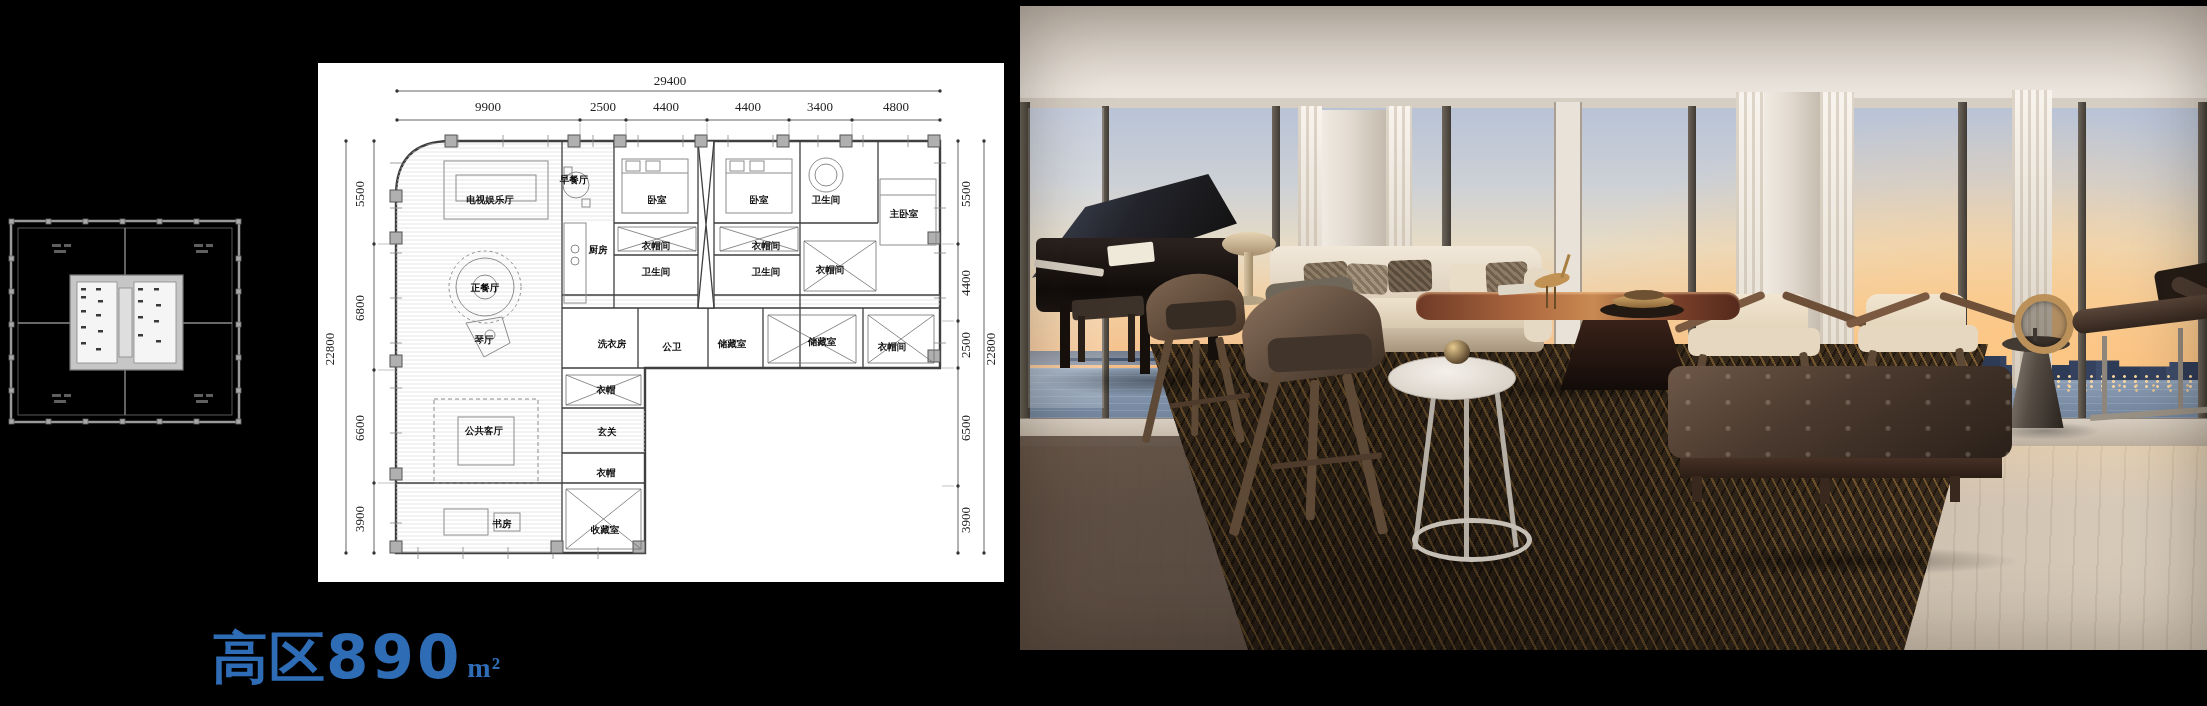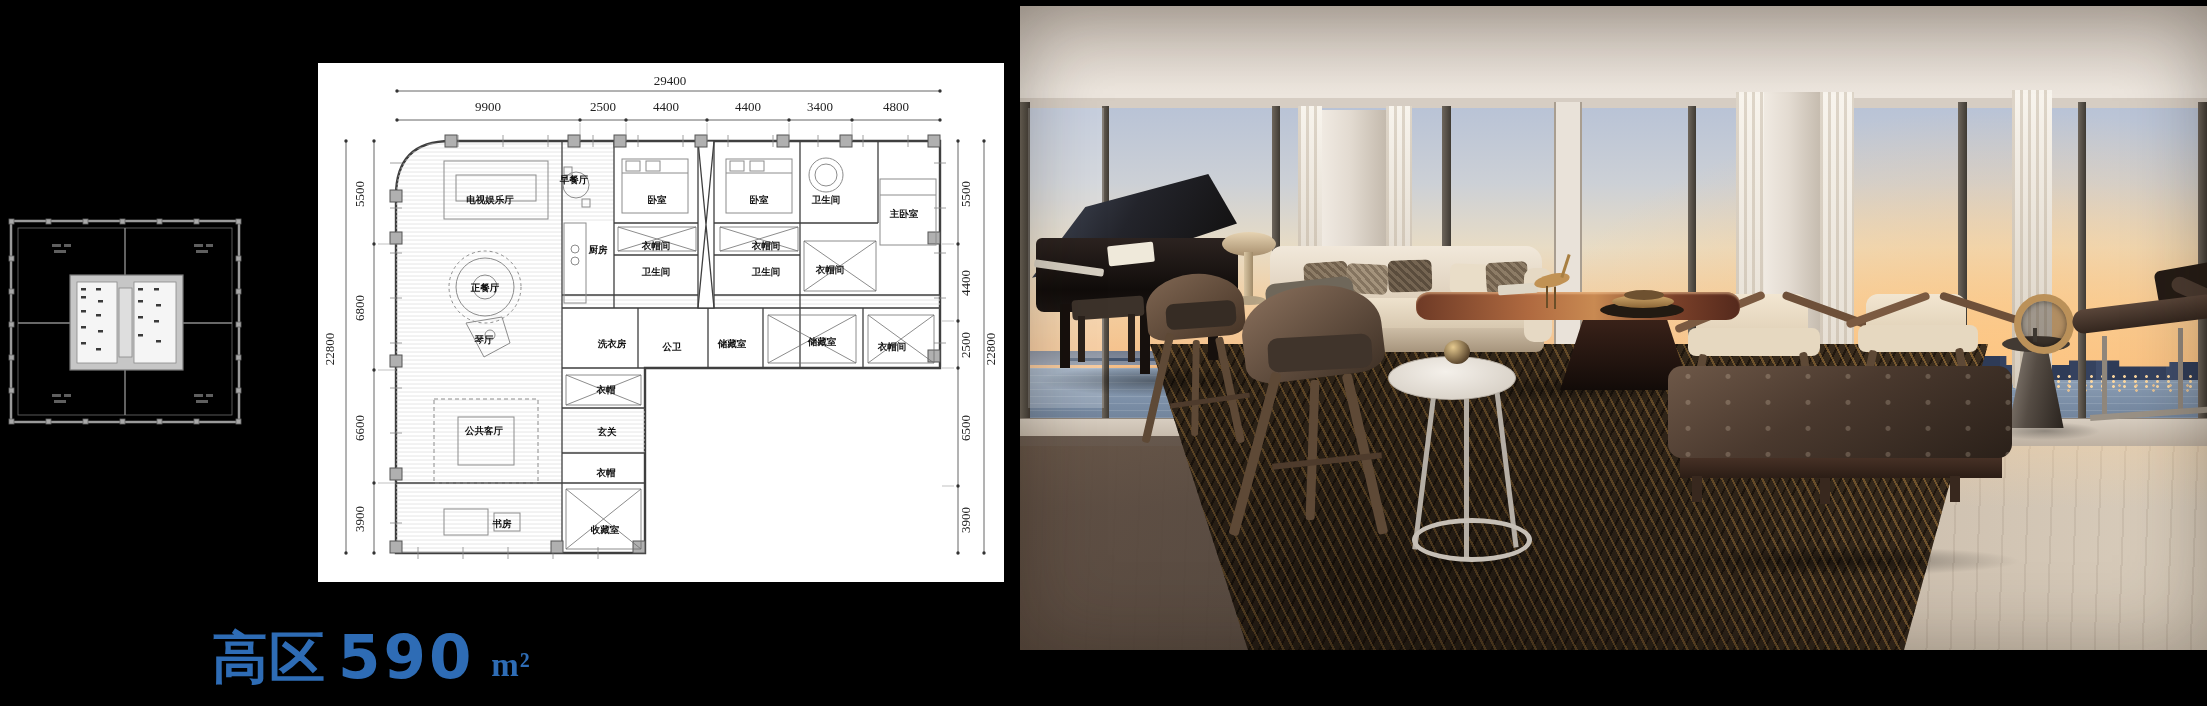--- a/index.html
+++ b/index.html
@@ -25,24 +25,24 @@
   #photo{position:absolute;left:1020px;top:6px;width:1187px;height:644px;overflow:hidden;background:#ddd5cb;}
   #photo .abs{position:absolute;}
   .m{position:absolute;background:linear-gradient(90deg,#6e665c,#3f3a33);}
   .curtain{position:absolute;background:
      repeating-linear-gradient(90deg,rgba(178,162,140,.38) 0 3px,rgba(255,255,255,0) 3px 8px),
      linear-gradient(180deg,#f8f4ed,#e2dace 70%,#d6ccbe);border-radius:0 0 10px 8px;}
   .column{position:absolute;background:linear-gradient(90deg,#f1ebe3 0%,#e3dbd1 45%,#c4baad 100%);}
   .leg{position:absolute;background:#5e4936;border-radius:3px;}
   
   #title{position:absolute;left:212px;top:629px;display:flex;align-items:flex-end;
-         color:#2e6cb5;font-weight:bold;letter-spacing:1px;gap:12px;}
+         color:#2e6cb5;font-weight:bold;letter-spacing:1px;}
   .t-cjk{font-size:56px;line-height:1;}
   .t-num{font-size:61px;line-height:.93;letter-spacing:3px;}
-  .t-unit{font-size:33px;line-height:1.05;font-family:"Liberation Serif","DejaVu Serif",serif;margin:16px 2px 3px 5px;}
+  .t-unit{font-size:28px;line-height:1.05;font-family:"Liberation Serif","DejaVu Serif",serif;margin:16px 2px 3px 5px;}
 </style>
 </head>
 <body>
 
 <div id="slide">
 
   <svg id="key-plan" width="234" height="207" viewBox="0 0 234 207">
     <g>
       <rect x="3" y="3" width="228" height="201" fill="none" stroke="#9a9a9a" stroke-width="2.5"></rect>
       <rect x="10" y="10" width="214" height="187" fill="none" stroke="#6f6f6f" stroke-width="0.8"></rect>
@@ -403,17 +403,17 @@
     <div class="leg" style="left:230px;top:364px;width:10px;height:168px;transform:rotate(15deg);"></div>
     <div class="leg" style="left:340px;top:366px;width:10px;height:164px;transform:rotate(-13deg);"></div>
     <div class="leg" style="left:288px;top:374px;width:9px;height:140px;transform:rotate(2deg);"></div>
     <div class="abs" style="left:252px;top:452px;width:110px;height:6px;background:#4e3b2c;transform:rotate(-6deg);"></div>
 
     <div class="abs" style="left:0;top:0;width:1187px;height:644px;box-shadow:inset 0 0 80px rgba(30,20,12,.35);pointer-events:none;"></div>
   </div>
 
   <div id="title">
     <span class="t-cjk">高区</span>
-    <span class="t-num">590</span>
+    <span class="t-num">890</span>
     <span class="t-unit">m²</span>
   </div>
 
 </div>
 
 </body></html>

